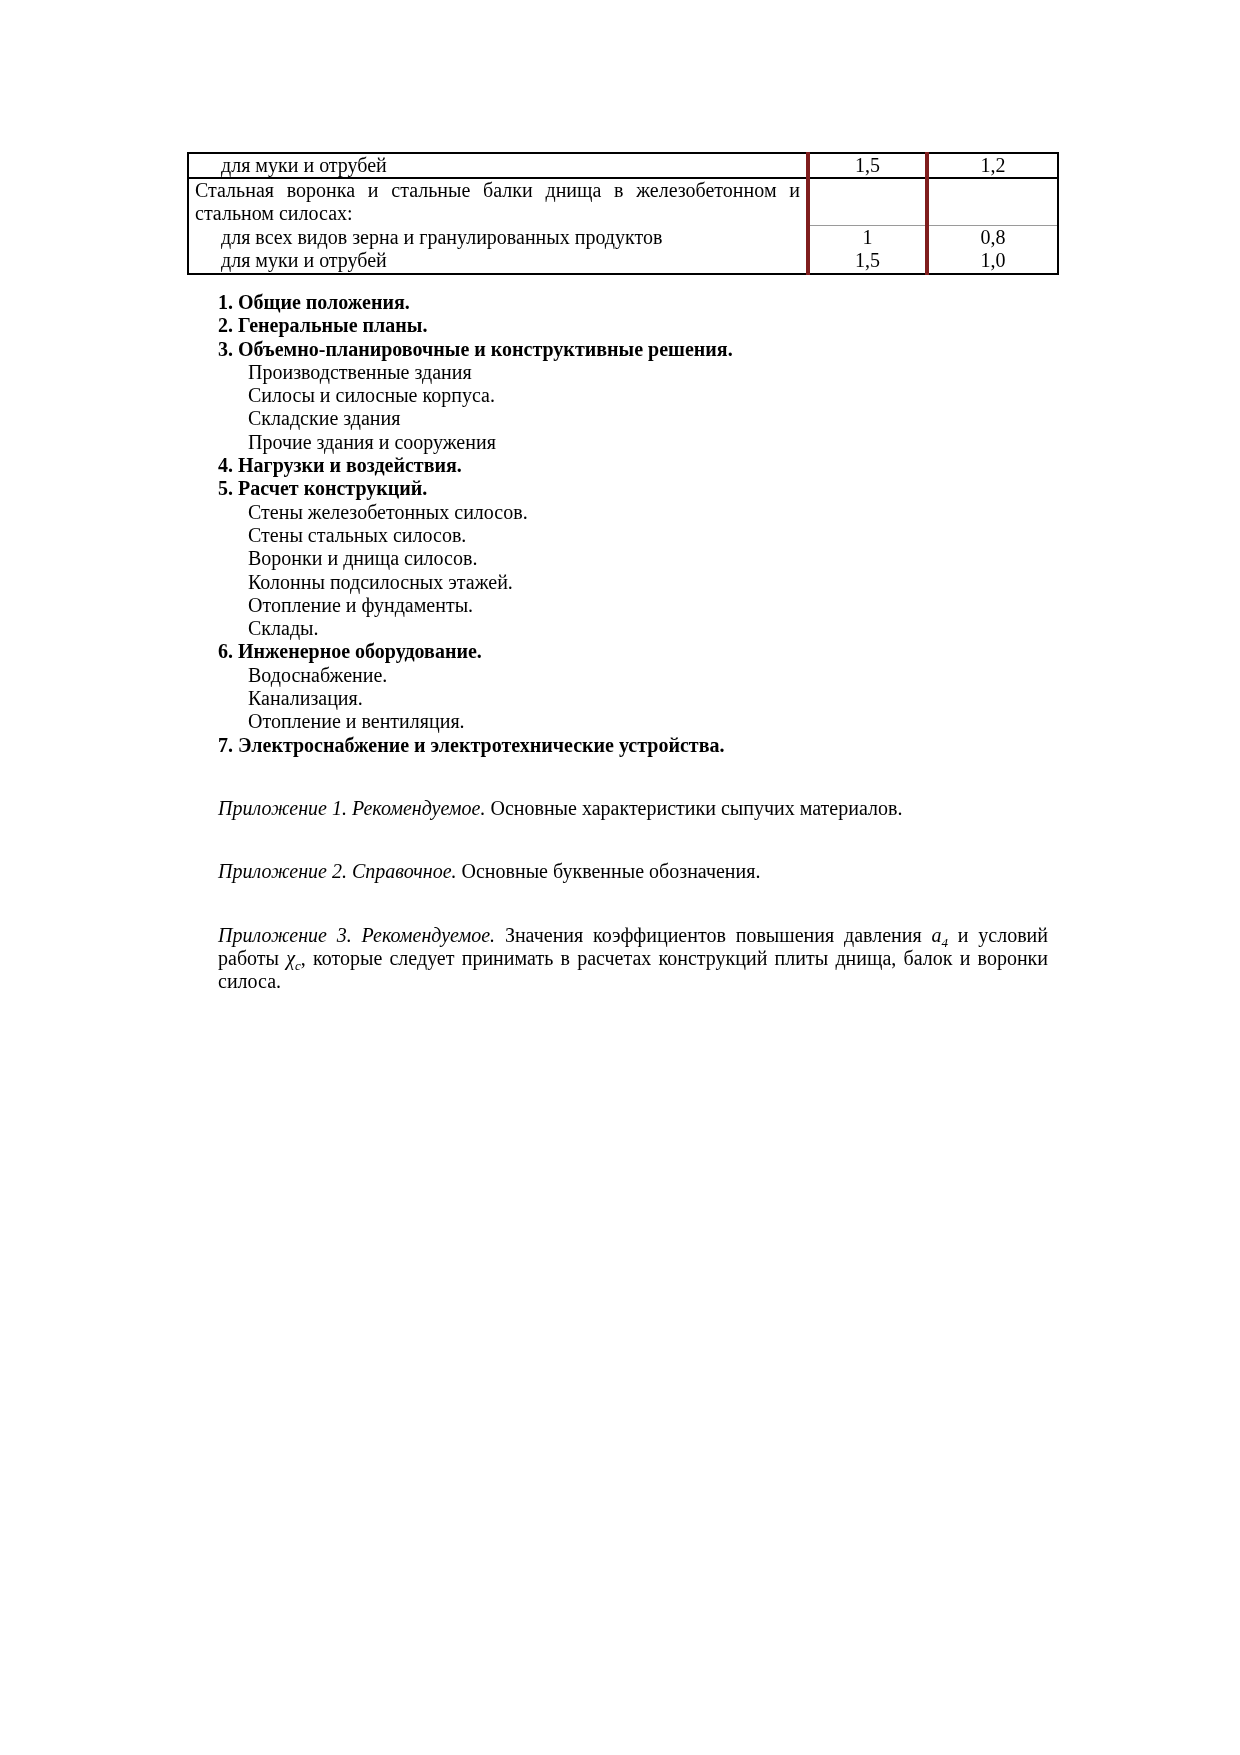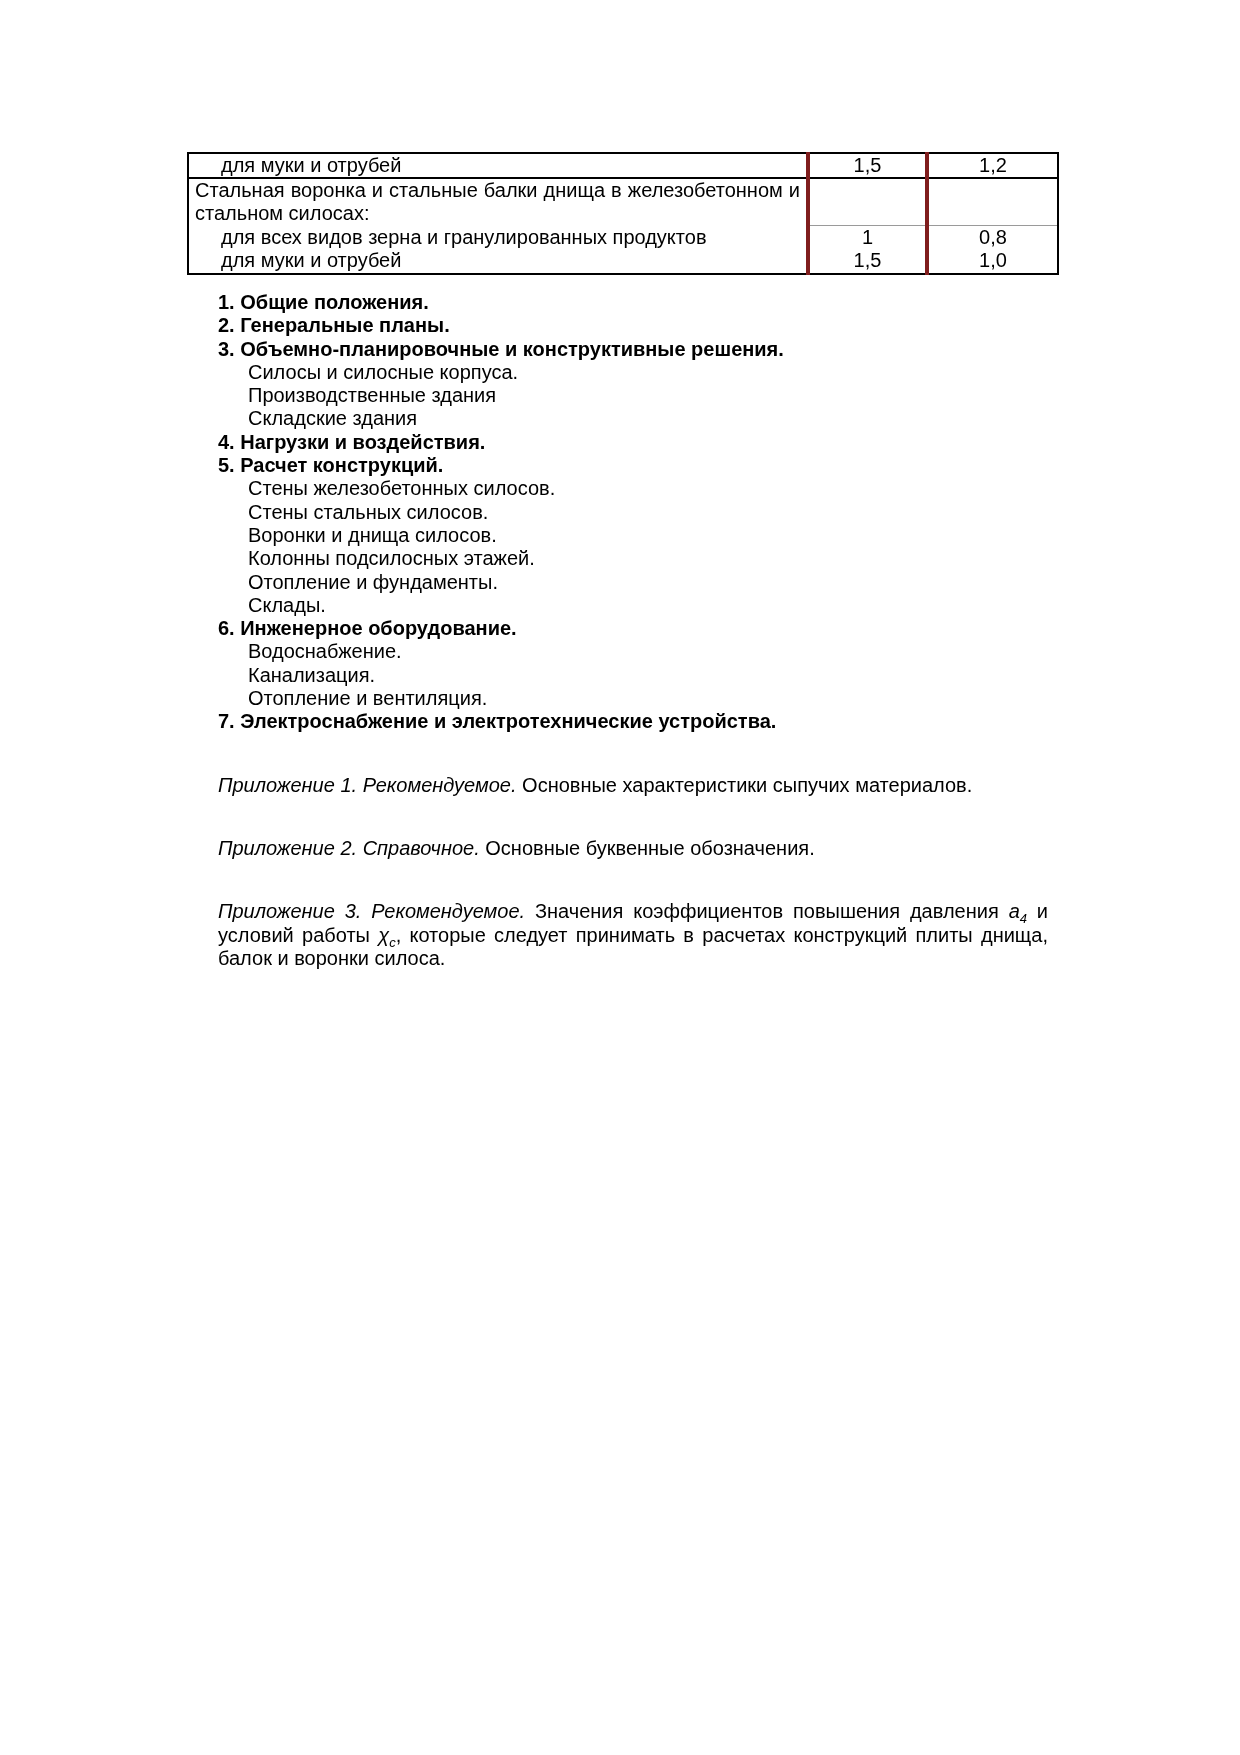--- a/index.html
+++ b/index.html
@@ -1,19 +1,19 @@
 <!DOCTYPE html>
 <html><head>
 <meta charset="utf-8">
 <style>
   html, body { margin: 0; padding: 0; background: #ffffff; }
   .sheet {
     position: relative; width: 1240px; height: 1280px;
     background: #ffffff; color: #000;
-    font-family: Liberation Sans, sans-serif;
+    font-family: Liberation Serif, serif;
   }
   
   .doc-table {
     position: absolute; left: 187px; top: 152px; width: 870px;
     border-collapse: collapse; table-layout: fixed;
     border: 2px solid #000;
   }
   .doc-table td {
     padding: 0 6px; font-size: 20px; line-height: 23.2px;
     vertical-align: top; overflow: hidden;
@@ -69,23 +69,24 @@
         <td class="num vline">1,0</td>
       </tr>
     </tbody>
   </table>
 
   <div class="contents">
 
     <div class="b">1. Общие положения.</div>
     <div class="b">2. Генеральные планы.</div>
     <div class="b">3. Объемно-планировочные и конструктивные решения.</div>
+    <div class="sub">Производственные здания</div>
     <div class="sub">Силосы и силосные корпуса.</div>
-    <div class="sub">Производственные здания</div>
     <div class="sub">Складские здания</div>
+    <div class="sub">Прочие здания и сооружения</div>
     <div class="b">4. Нагрузки и воздействия.</div>
     <div class="b">5. Расчет конструкций.</div>
     <div class="sub">Стены железобетонных силосов.</div>
     <div class="sub">Стены стальных силосов.</div>
     <div class="sub">Воронки и днища силосов.</div>
     <div class="sub">Колонны подсилосных этажей.</div>
     <div class="sub">Отопление и фундаменты.</div>
     <div class="sub">Склады.</div>
     <div class="b">6. Инженерное оборудование.</div>
     <div class="sub">Водоснабжение.</div>

